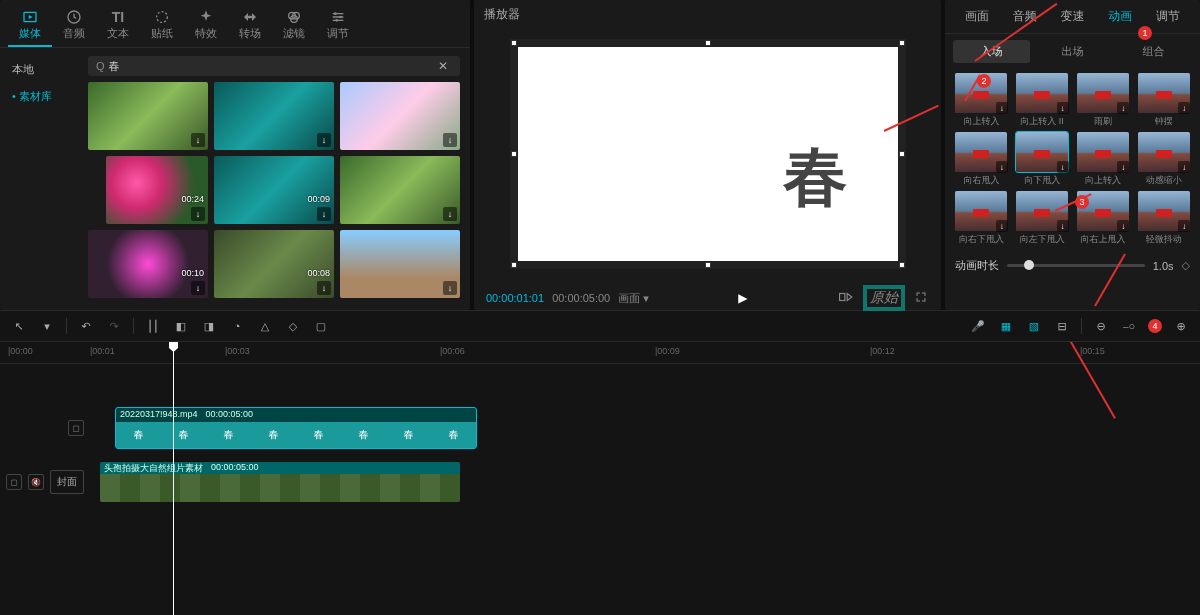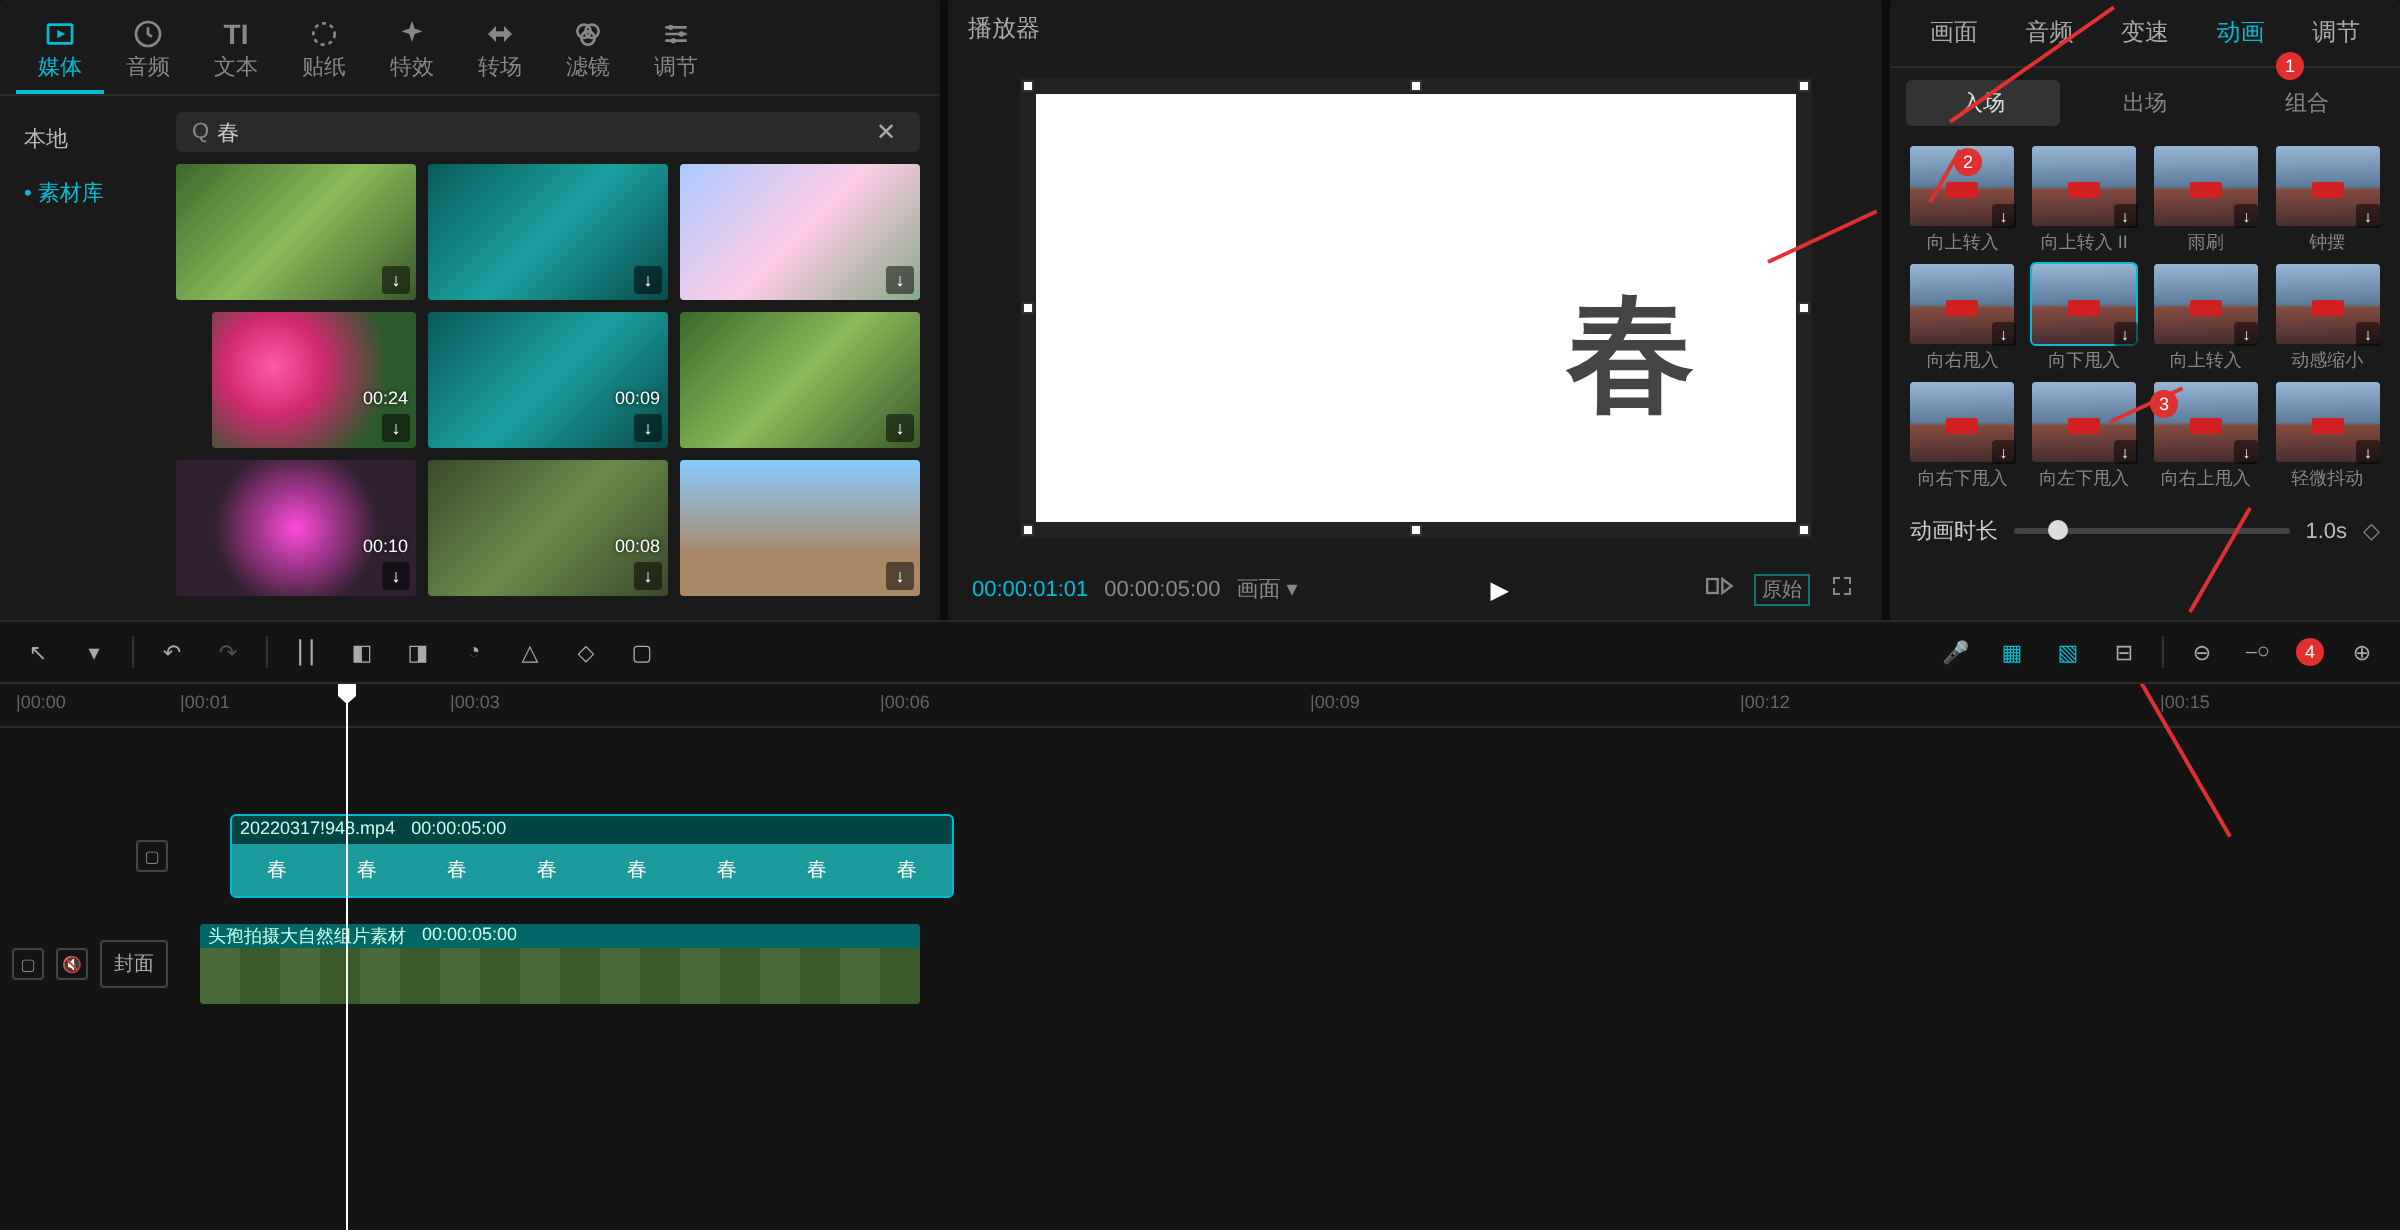--- a/index.html
+++ b/index.html
@@ -247,21 +247,21 @@
         <span class="pc-time-a">00:00:01:01</span>
         <span class="pc-time-b">00:00:05:00</span>
         <span class="pc-select"><span>画面</span> ▾</span>
         <span class="pc-spacer"></span>
         <span class="pc-play">▶</span>
         <span class="pc-spacer"></span>
         <span class="pc-btn"><svg width="14" height="12" viewBox="0 0 24 20">
               <rect x="1" y="4" width="9" height="12" fill="none" stroke="currentColor" stroke-width="2"></rect>
               <path d="M14 4l8 6-8 6z" fill="none" stroke="currentColor" stroke-width="2"></path>
             </svg></span>
-        <span class="pc-btn" style="border:1px solid #0f766e;padding:0 3px;font-size:10px;">原始</span>
+        <span class="pc-btn" style="border:4px solid #0f766e;padding:0 3px;font-size:14px;font-style:italic;">原始</span>
         <span class="pc-btn"><svg width="12" height="12" viewBox="0 0 24 24">
               <path d="M3 3h7v2H5v5H3zM21 3h-7v2h5v5h2zM3 21h7v-2H5v-5H3zM21 21h-7v-2h5v-5h2z"></path>
             </svg></span>
       </div>
 
       <div class="arr-line" style="left:410px;top:130px;width:60px;transform:rotate(-25deg);"></div>
     </div>
 
     <div class="panel inspector-panel">
       <div class="insp-tabs" id="insp-tabs">

